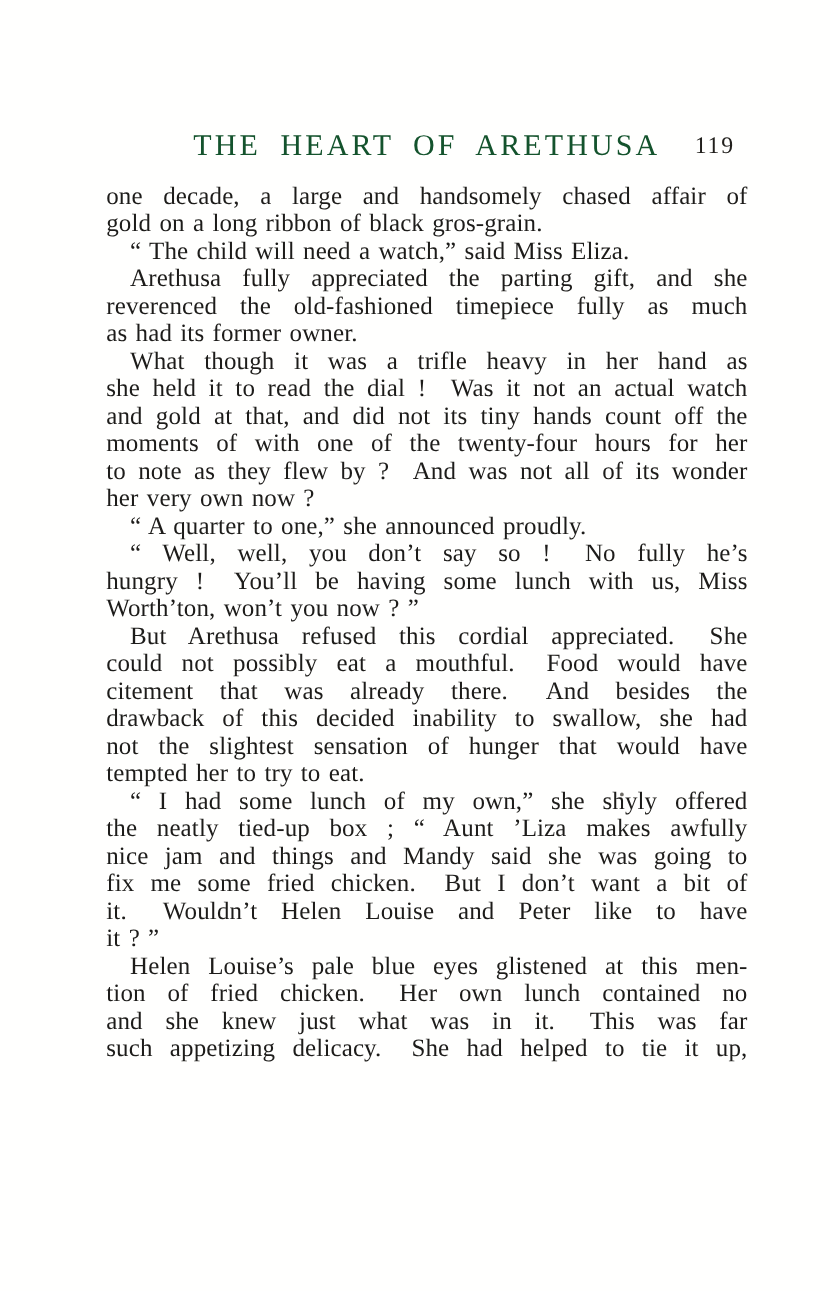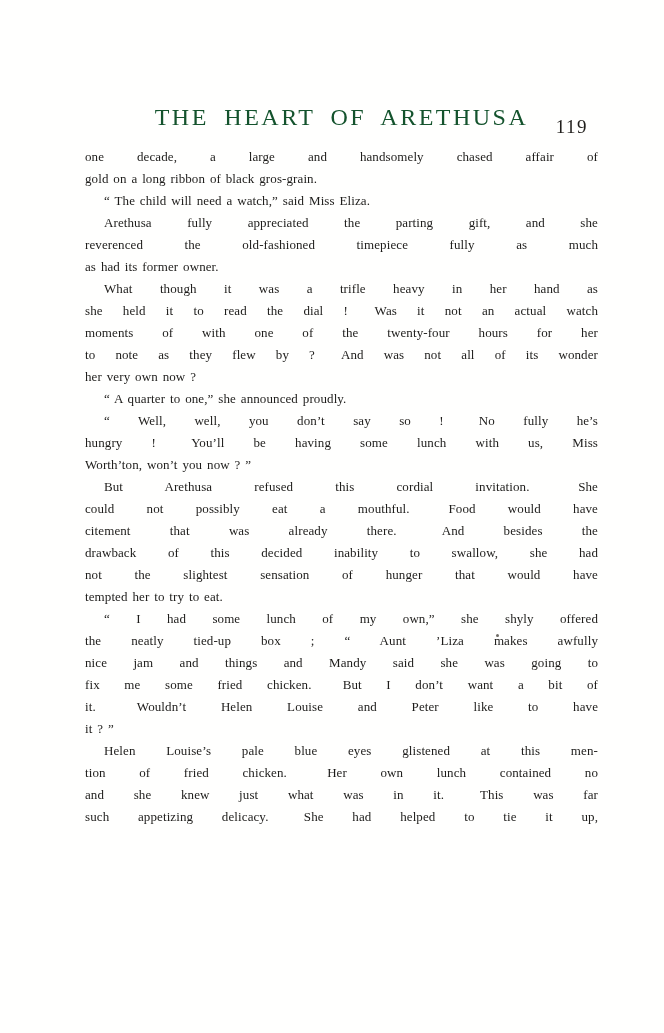--- a/index.html
+++ b/index.html
@@ -26,35 +26,35 @@
   }
   .header-title {
     font-size: 24px;
     letter-spacing: 2.5px;
     word-spacing: 7px;
     color: #14532d;
   }
   .page-number {
     position: absolute;
     right: 10px;
-    top: 12px;
+    top: 2px;
     font-size: 19px;
     letter-spacing: 1.5px;
     font-variant-numeric: oldstyle-nums;
     font-feature-settings: "onum";
     color: #211f1c;
   }
   .text-block {
     position: absolute;
     left: 85px;
     top: 146px;
     width: 513px;
   }
   .line {
-    font-size: 13px;
+    font-size: 20px;
     line-height: 22px;
     letter-spacing: 0.1px;
     word-spacing: 1.5px;
     text-align: justify;
     text-align-last: justify;
     white-space: normal;
   }
   .line.para-end {
     text-align: left;
     text-align-last: left;
@@ -84,28 +84,29 @@
 
   <div class="text-block" id="text-block">
       <div class="line">one decade, a large and handsomely chased affair of</div>
       <div class="line para-end">gold on a long ribbon of black gros-grain.</div>
       <div class="line indent para-end">“ The child will need a watch,” said Miss Eliza.</div>
       <div class="line indent">Arethusa fully appreciated the parting gift, and she</div>
       <div class="line">reverenced the old-fashioned timepiece fully as much</div>
       <div class="line para-end">as had its former owner.</div>
       <div class="line indent">What though it was a trifle heavy in her hand as</div>
       <div class="line">she held it to read the dial !  Was it not an actual watch</div>
+      <div class="line">and gold at that, and did not its tiny hands count off the</div>
       <div class="line">moments of with one of the twenty-four hours for her</div>
       <div class="line">to note as they flew by ?  And was not all of its wonder</div>
       <div class="line para-end">her very own now ?</div>
       <div class="line indent para-end">“ A quarter to one,” she announced proudly.</div>
       <div class="line indent">“ Well, well, you don’t say so !  No fully he’s</div>
       <div class="line">hungry !  You’ll be having some lunch with us, Miss</div>
       <div class="line para-end">Worth’ton, won’t you now ? ”</div>
-      <div class="line indent">But Arethusa refused this cordial invitation.  She</div>
+      <div class="line indent">But Arethusa refused this cordial appreciated.  She</div>
       <div class="line">could not possibly eat a mouthful.  Food would have</div>
       <div class="line">citement that was already there.  And besides the</div>
       <div class="line">drawback of this decided inability to swallow, she had</div>
       <div class="line">not the slightest sensation of hunger that would have</div>
       <div class="line para-end">tempted her to try to eat.</div>
       <div class="line indent">“ I had some lunch of my own,” she shyly offered</div>
       <div class="line">the neatly tied-up box ; “ Aunt ’Liza makes awfully</div>
       <div class="line">nice jam and things and Mandy said she was going to</div>
       <div class="line">fix me some fried chicken.  But I don’t want a bit of</div>
       <div class="line">it.  Wouldn’t Helen Louise and Peter like to have</div>

